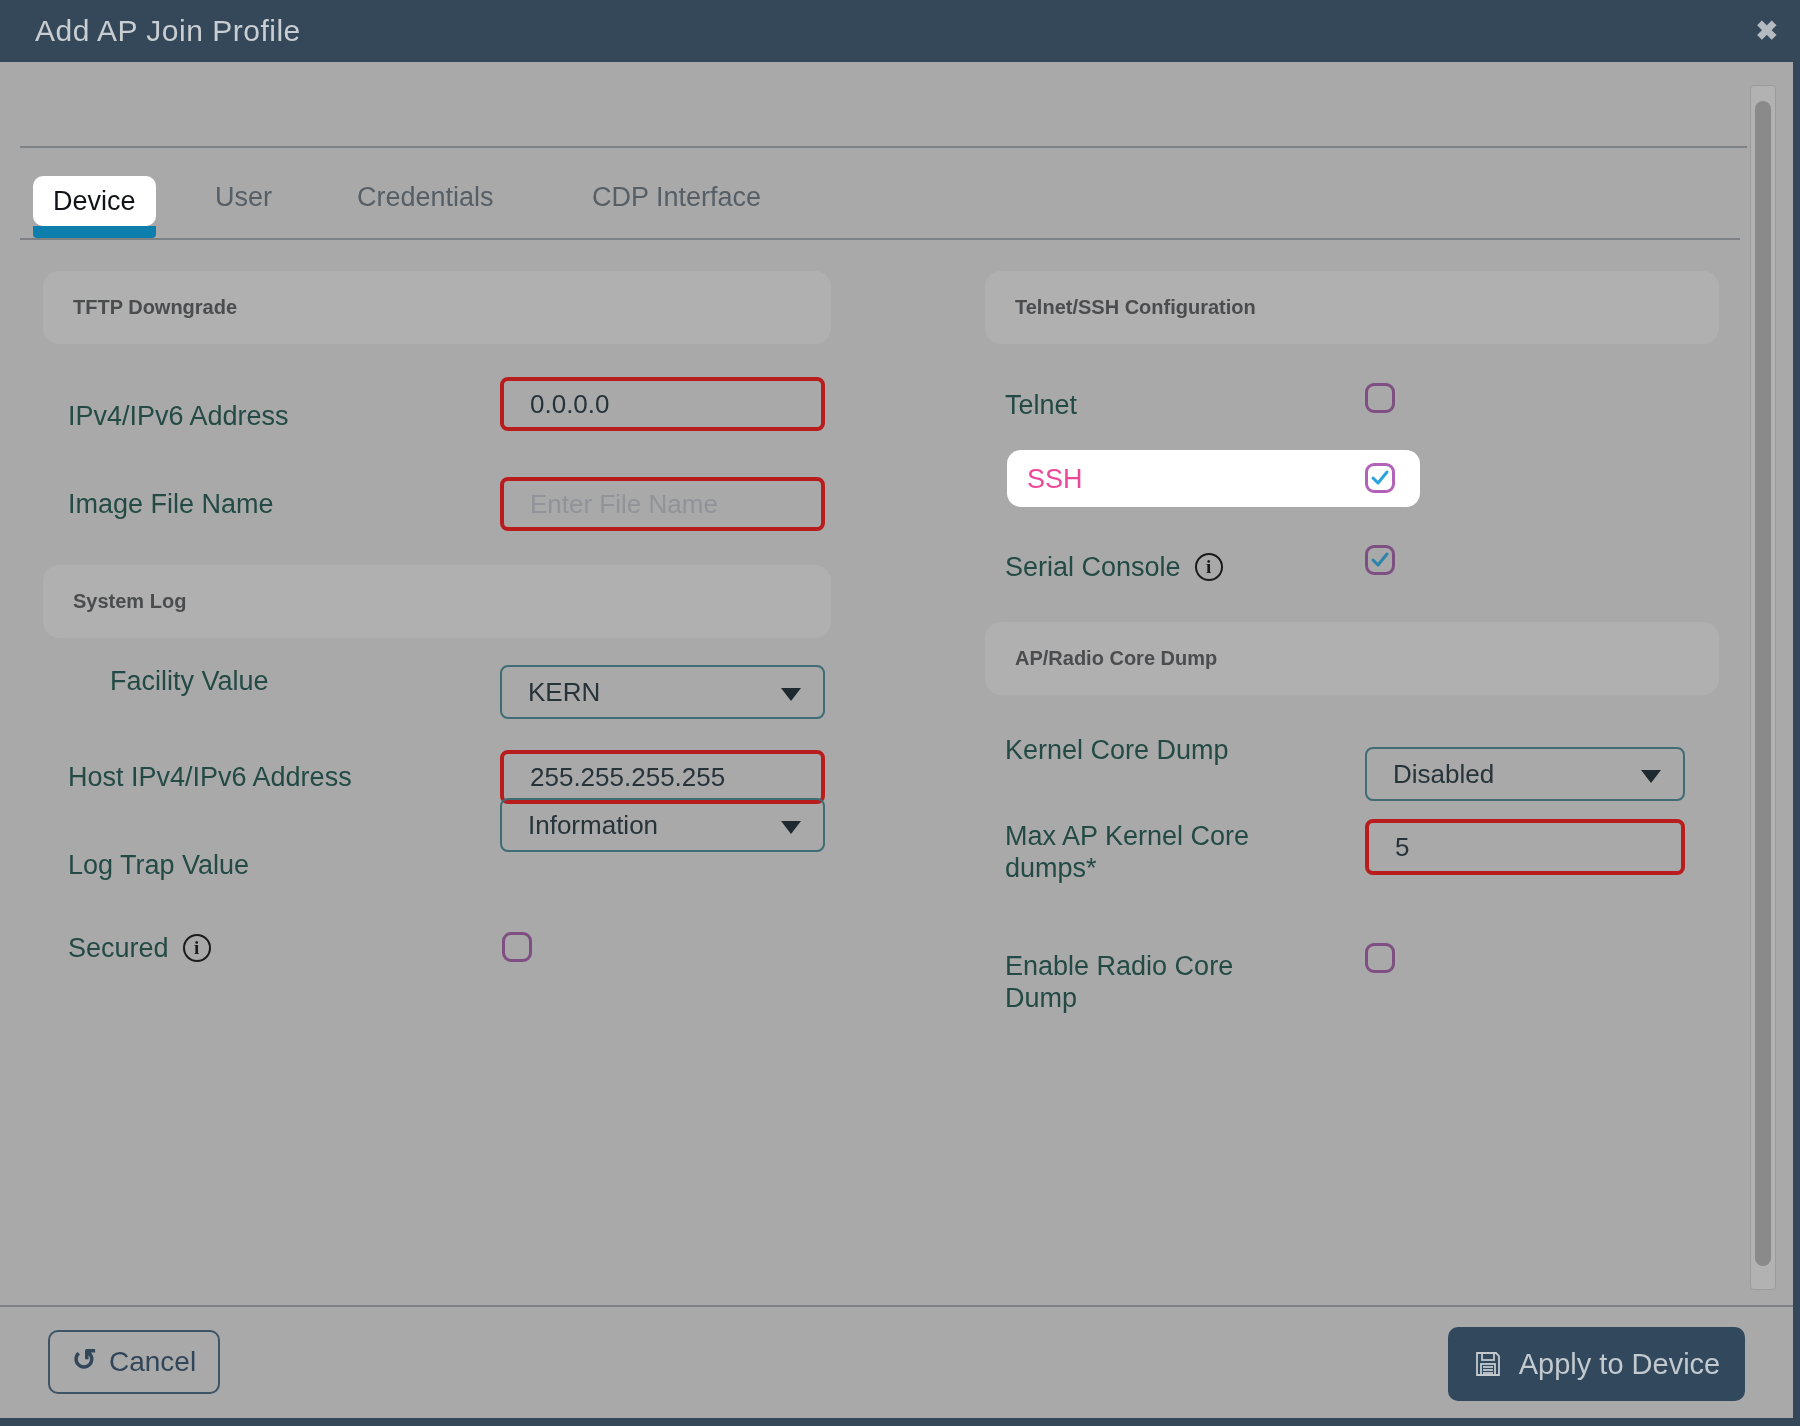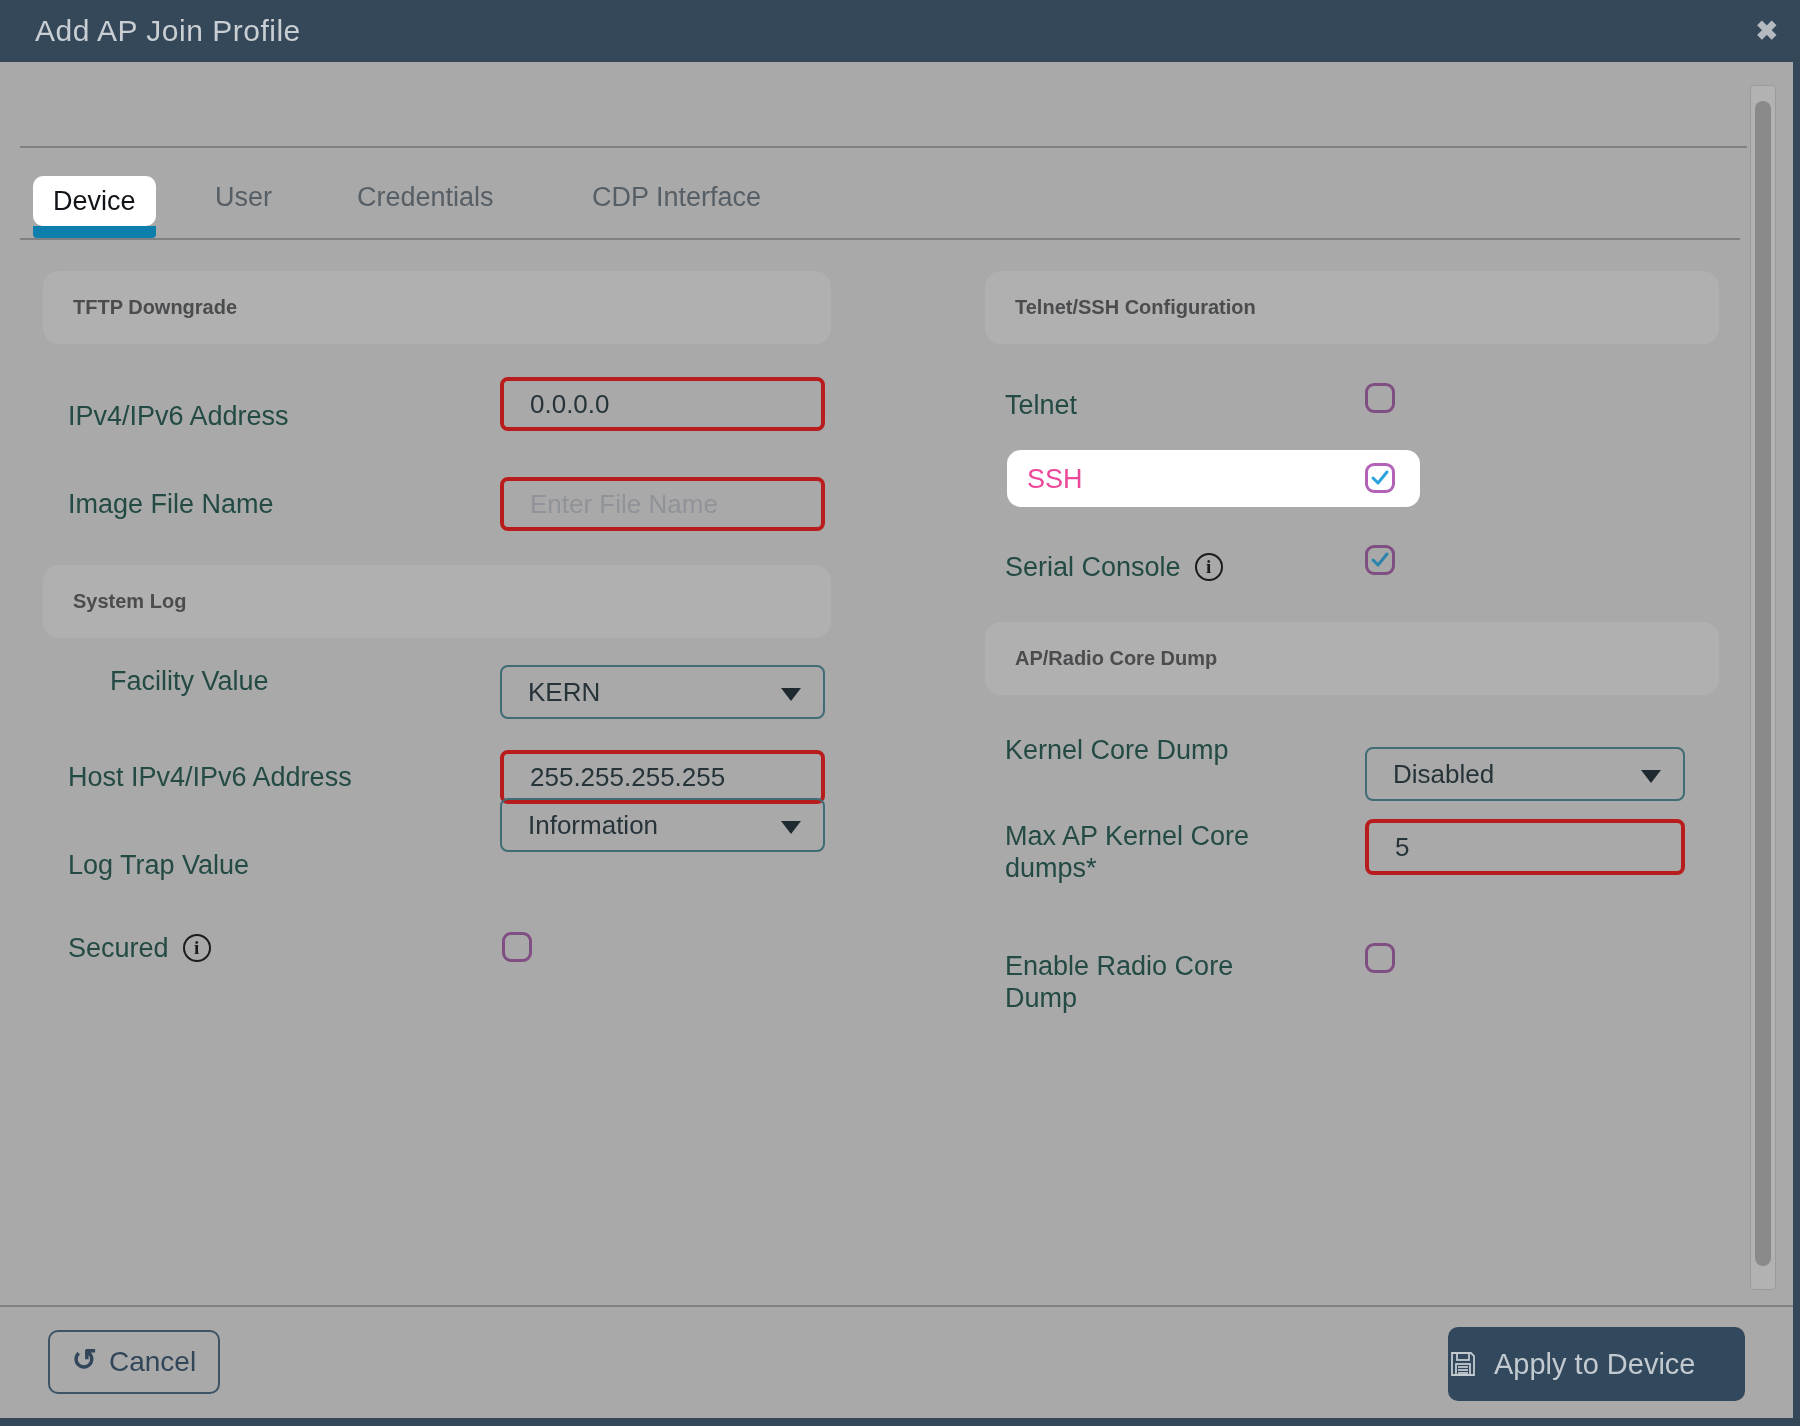--- a/index.html
+++ b/index.html
@@ -83,21 +83,21 @@
   
   .footer-divider { position:absolute; left:0; top:1243px; width:1793px; height:0;
     border-top:2px solid #7e8184; }
   .btn-cancel { position:absolute; left:48px; top:1268px; width:172px; height:64px;
     background:transparent; border:2.5px solid #3d5366; border-radius:10px;
     display:flex; align-items:center; justify-content:center; gap:12px;
     font-size:28px; color:#32465a; cursor:pointer; }
   .btn-cancel .undo { font-size:30px; font-weight:bold; line-height:1; transform:translateY(-2px); }
   .btn-apply { position:absolute; left:1448px; top:1265px; width:297px; height:74px;
     background:#32485c; border:none; border-radius:10px;
-    display:flex; align-items:center; justify-content:flex-start; gap:16px;
+    display:flex; align-items:center; justify-content:center; gap:16px;
     font-size:29px; color:#c2c9cf; cursor:pointer; }
 
   .bottom-strip { position:absolute; left:0; bottom:0; width:100%; height:8px; background:#35485a; }
 </style>
 </head>
 <body>
 
 <div class="dialog">
 
   <div class="titlebar">

